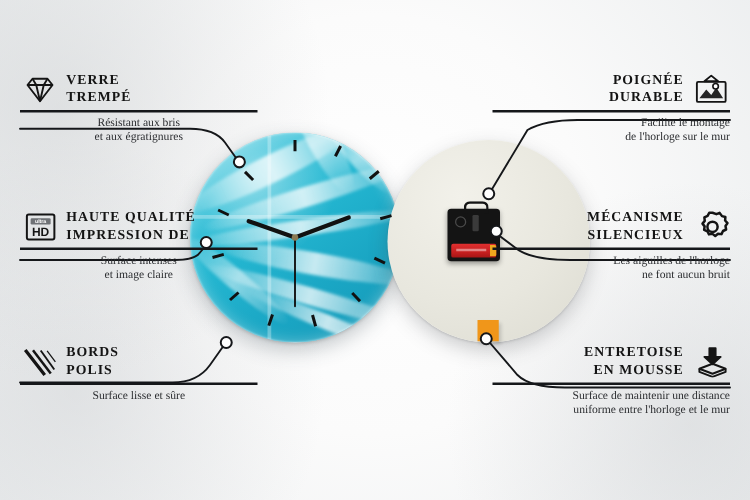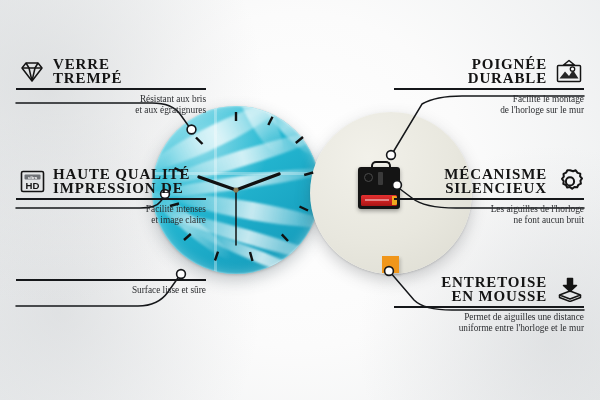--- a/index.html
+++ b/index.html
@@ -14,27 +14,27 @@
       radial-gradient(circle at 10% 78%, rgba(200,203,206,.45) 0%, rgba(200,203,206,0) 32%),
       radial-gradient(circle at 92% 85%, rgba(198,201,204,.40) 0%, rgba(198,201,204,0) 30%),
       radial-gradient(circle at 50% 45%, #ffffff 0%, #fbfbfb 45%, #eceeef 100%);
   }
   .svg-layer{position:absolute;left:0;top:0;width:600px;height:400px;pointer-events:none;}
 
   
   .feat{position:absolute;width:190px;}
   .feat .hd{display:flex;align-items:center;gap:7px;}
   .feat.right .hd{flex-direction:row-reverse;}
-  .ttl{font-family:"Liberation Serif",serif;font-weight:700;font-size:15px;
+  .ttl{font-family:"Liberation Serif",serif;font-weight:700;font-size:11px;
        letter-spacing:.85px;line-height:13.4px;color:#141414;text-transform:uppercase;}
   .feat.left .ttl{text-align:left;}
   .feat.right .ttl{text-align:right;}
   .rule{height:1.6px;background:#15171a;margin:3px 0 4px 0;width:100%;}
   .desc{font-size:9.3px;line-height:11.2px;color:#2b2d30;}
-  .feat.left .desc{text-align:right;}
+  .feat.left .desc{text-align:center;}
   .feat.right .desc{text-align:right;}
   .ico{width:30px;height:27px;flex:0 0 30px;display:flex;align-items:center;justify-content:flex-end;}
   .ico svg{display:block;}
 
   
   #clock-front{position:absolute;left:152px;top:106px;width:168px;height:168px;border-radius:50%;
     overflow:hidden;
     box-shadow:0 6px 16px rgba(60,75,85,.30), 0 1px 3px rgba(0,0,0,.18);
     background:
       radial-gradient(circle at 30% 22%, rgba(255,255,255,.45) 0%, rgba(255,255,255,0) 38%),
@@ -155,26 +155,42 @@
           <text x="13.5" y="20" font-family="Liberation Sans, sans-serif" font-size="9.6" font-weight="700" fill="#141414" text-anchor="middle">HD</text>
         </svg>
       </span>
       <div class="ttl">
         <div>HAUTE QUALITÉ</div>
         <div>IMPRESSION DE</div>
       </div>
     </div>
     <div class="rule"></div>
     <div class="desc">
-      <div>Facilite intenses</div>
+      <div>Surface intenses</div>
       <div>et image claire</div>
     </div>
   </div>
 
   <div class="feat left" style="left:16px;top:276px;">
+    <div class="hd">
+      <span class="ico">
+        <svg width="28" height="24" viewBox="0 0 28 24">
+          <g stroke="#141414" stroke-linecap="square">
+            <line x1="3" y1="3" x2="17" y2="21" stroke-width="2.6"></line>
+            <line x1="9" y1="3" x2="22" y2="20" stroke-width="2"></line>
+            <line x1="15" y1="3" x2="25" y2="17" stroke-width="1.5"></line>
+            <line x1="20" y1="3" x2="26" y2="11" stroke-width="1"></line>
+          </g>
+        </svg>
+      </span>
+      <div class="ttl">
+        <div>BORDS</div>
+        <div>POLIS</div>
+      </div>
+    </div>
     <div class="rule"></div>
     <div class="desc">
       <div>Surface lisse et sûre</div>
     </div>
   </div>
 
   <div class="feat right" style="left:394px;top:168px;">
     <div class="hd">
       <span class="ico">
         <svg width="28" height="27" viewBox="0 0 28 27">
@@ -233,21 +249,21 @@
           </g>
         </svg>
       </span>
       <div class="ttl">
         <div>ENTRETOISE</div>
         <div>EN MOUSSE</div>
       </div>
     </div>
     <div class="rule"></div>
     <div class="desc">
-      <div>Permet de aiguilles une distance</div>
+      <div>Surface de maintenir une distance</div>
       <div>uniforme entre l'horloge et le mur</div>
     </div>
   </div>
 
   <svg class="svg-layer" viewBox="0 0 600 400" xmlns="http://www.w3.org/2000/svg">
     <g stroke="#111111" stroke-width="2.4" stroke-linecap="butt">
       <line x1="236" y1="112" x2="236" y2="121"></line>
       <line x1="272.5" y1="116.8" x2="268.3" y2="125.0"></line>
       <line x1="303.0" y1="137.0" x2="295.8" y2="143.0"></line>
       <line x1="313.2" y1="172.5" x2="304.2" y2="175.0"></line>

